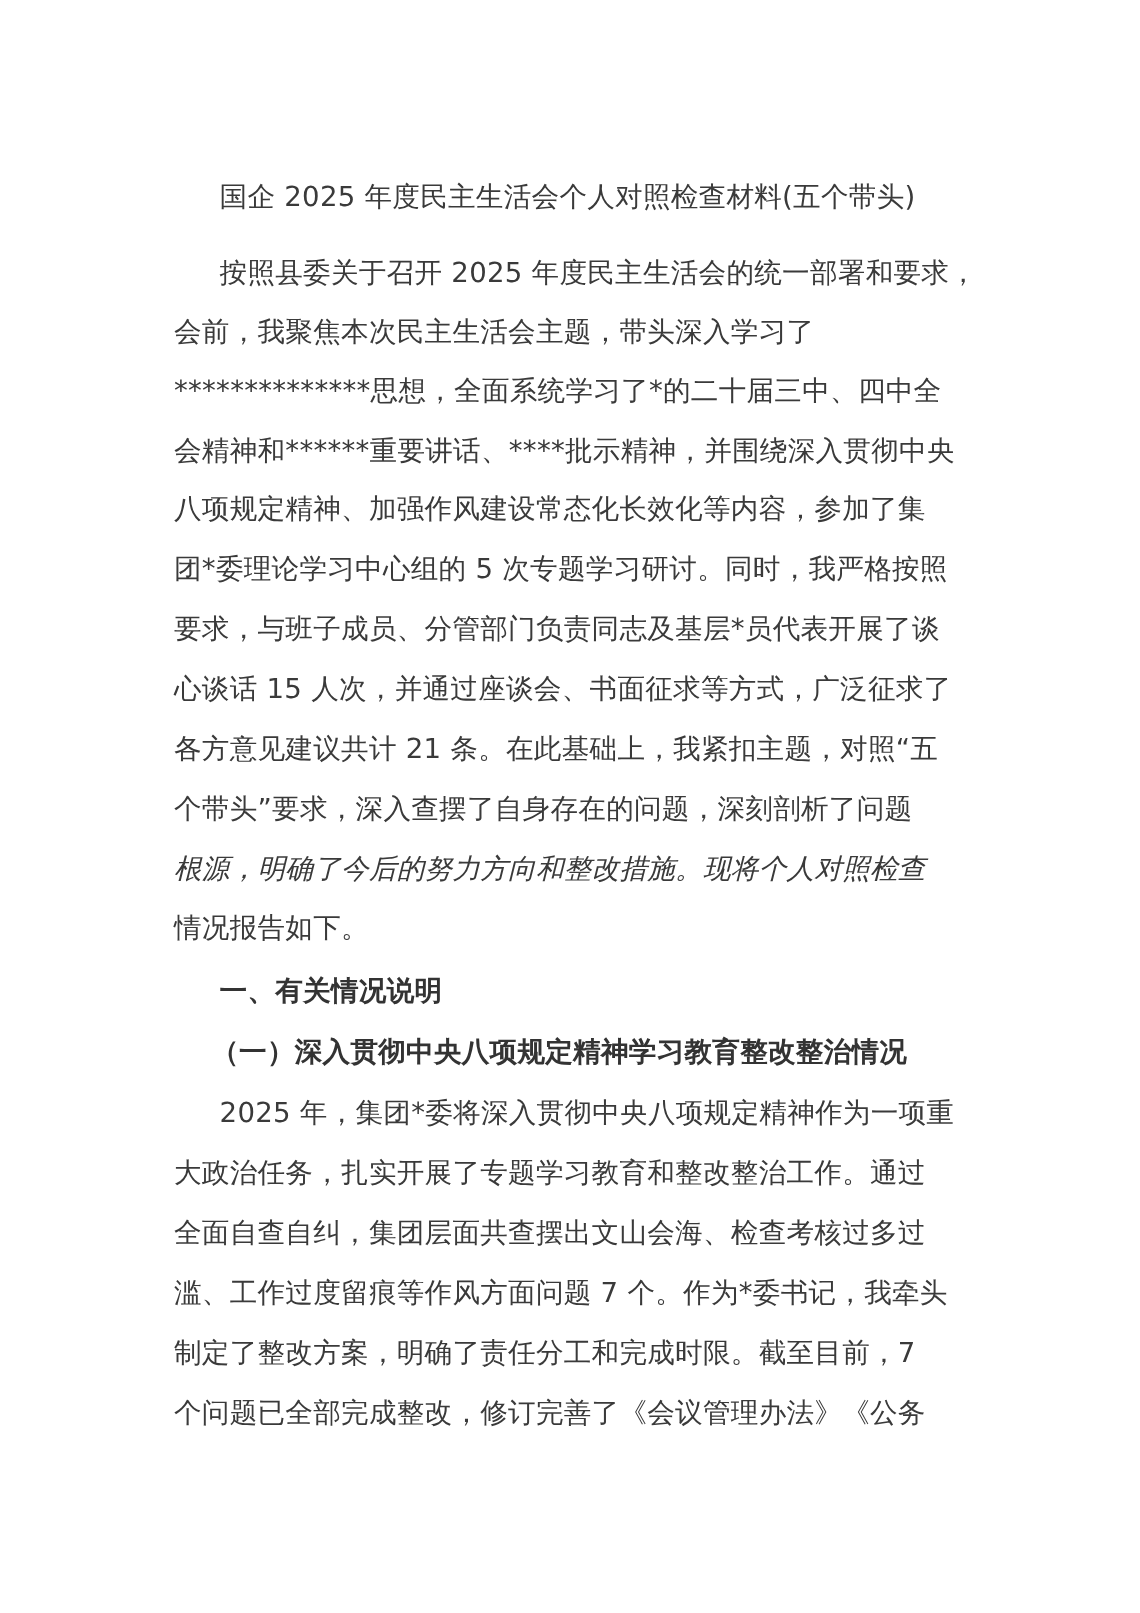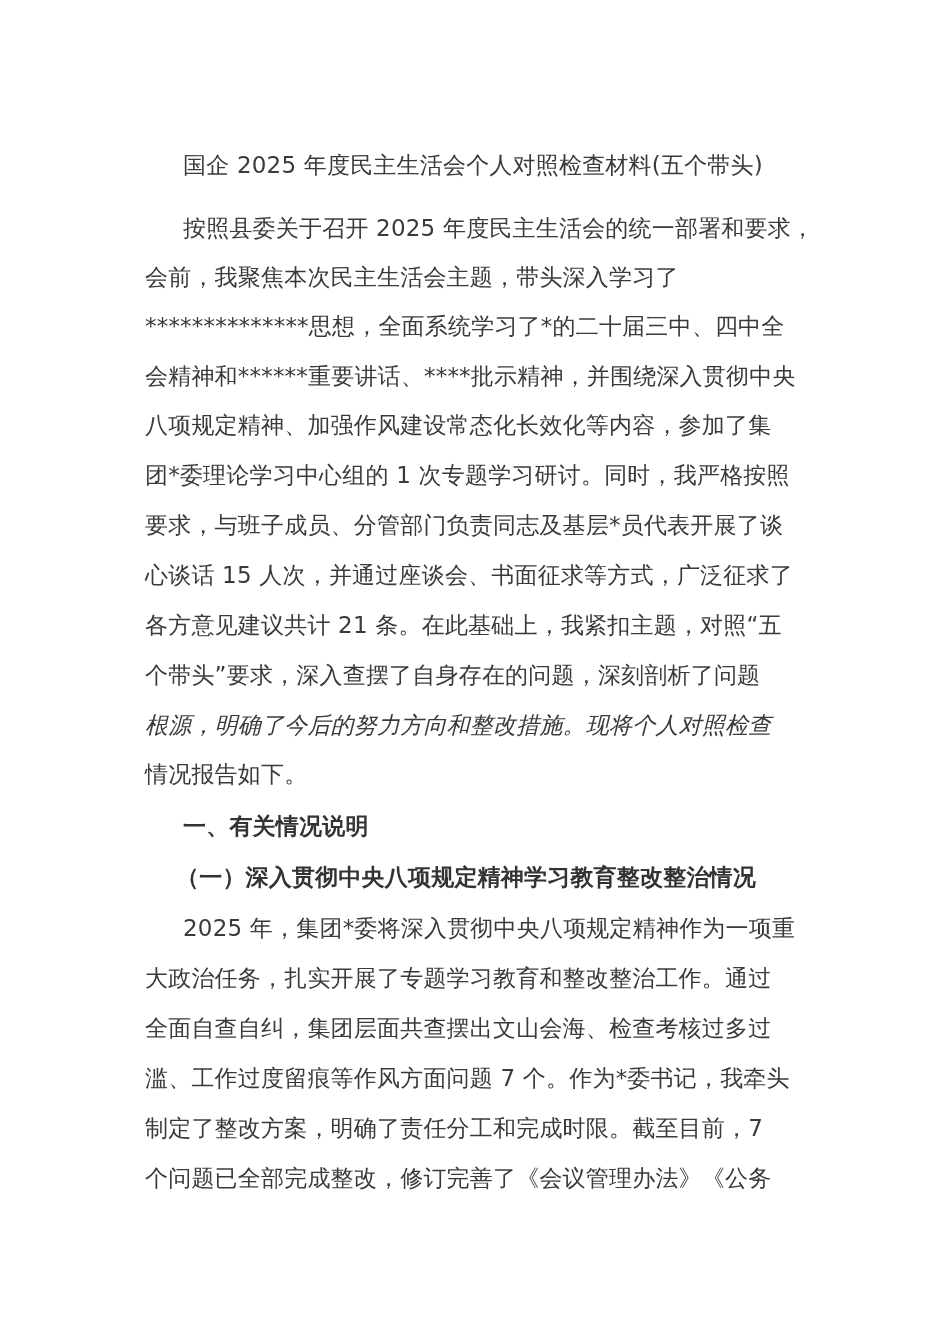--- a/index.html
+++ b/index.html
@@ -26,21 +26,21 @@
 <div class="page">
 
   <div class="line title" style="top:150px;">国企 2025 年度民主生活会个人对照检查材料(五个带头)</div>
 
   <div>
     <div class="line indent" style="top:213px;">按照县委关于召开 2025 年度民主生活会的统一部署和要求，</div>
     <div class="line" style="top:262px;">会前，我聚焦本次民主生活会主题，带头深入学习了</div>
     <div class="line" style="top:311px;text-align:center;">**************思想，全面系统学习了*的二十届三中、四中全</div>
     <div class="line" style="top:361px;">会精神和******重要讲话、****批示精神，并围绕深入贯彻中央</div>
     <div class="line" style="top:410px;">八项规定精神、加强作风建设常态化长效化等内容，参加了集</div>
-    <div class="line" style="top:460px;">团*委理论学习中心组的 1 次专题学习研讨。同时，我严格按照</div>
+    <div class="line" style="top:460px;">团*委理论学习中心组的 5 次专题学习研讨。同时，我严格按照</div>
     <div class="line" style="top:510px;">要求，与班子成员、分管部门负责同志及基层*员代表开展了谈</div>
     <div class="line" style="top:560px;text-align:center;">心谈话 15 人次，并通过座谈会、书面征求等方式，广泛征求了</div>
     <div class="line" style="top:610px;">各方意见建议共计 21 条。在此基础上，我紧扣主题，对照“五</div>
     <div class="line" style="top:660px;">个带头”要求，深入查摆了自身存在的问题，深刻剖析了问题</div>
     <div class="line" style="top:710px;font-style:italic;">根源，明确了今后的努力方向和整改措施。现将个人对照检查</div>
     <div class="line" style="top:759px;">情况报告如下。</div>
   </div>
 
   <div class="line indent bold" style="top:811px;">一、有关情况说明</div>
 

